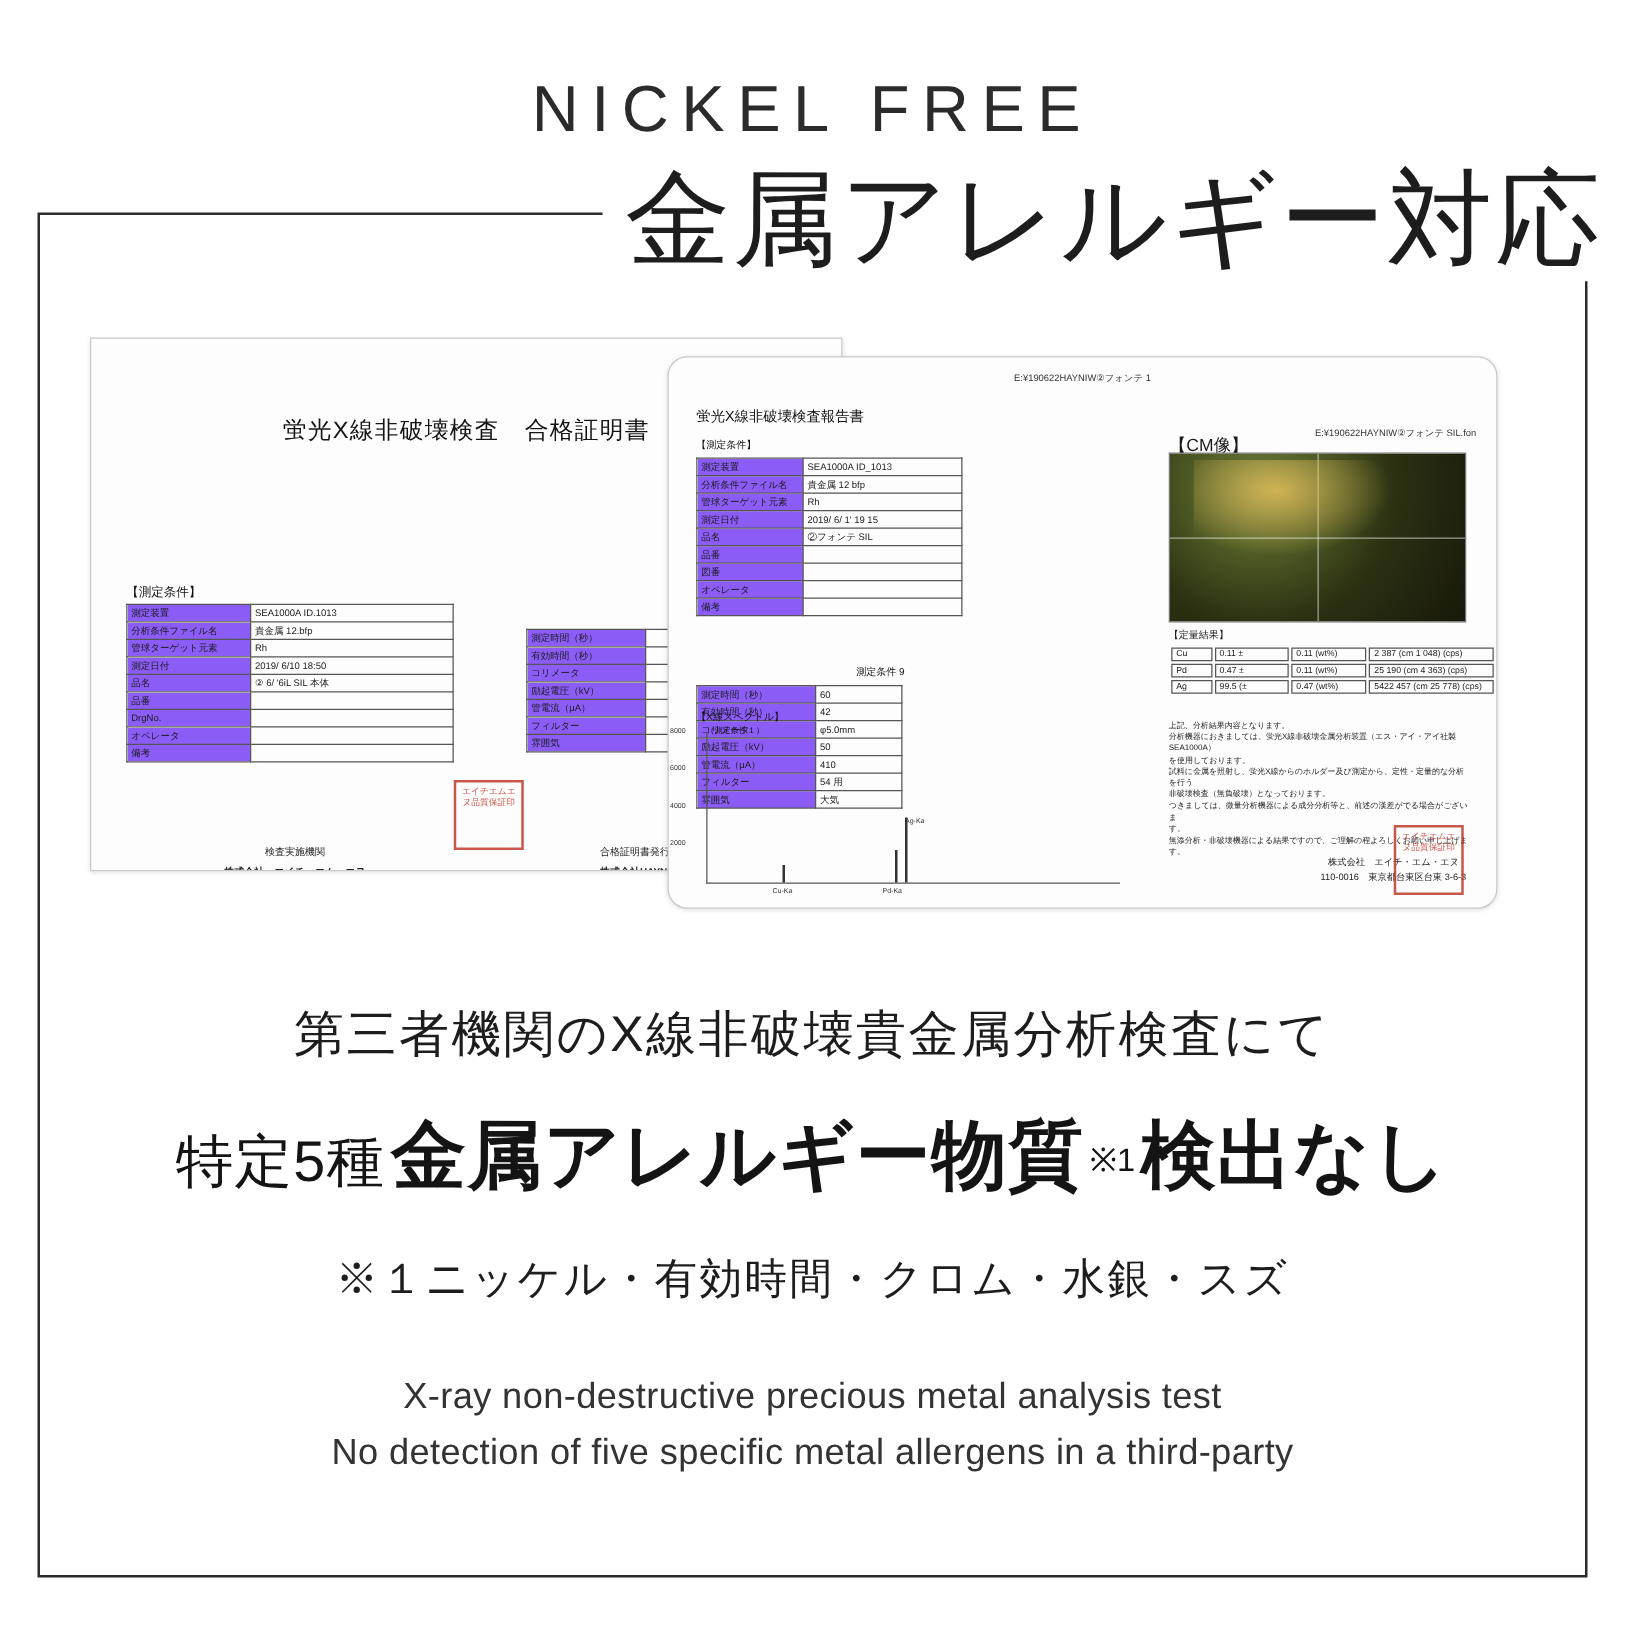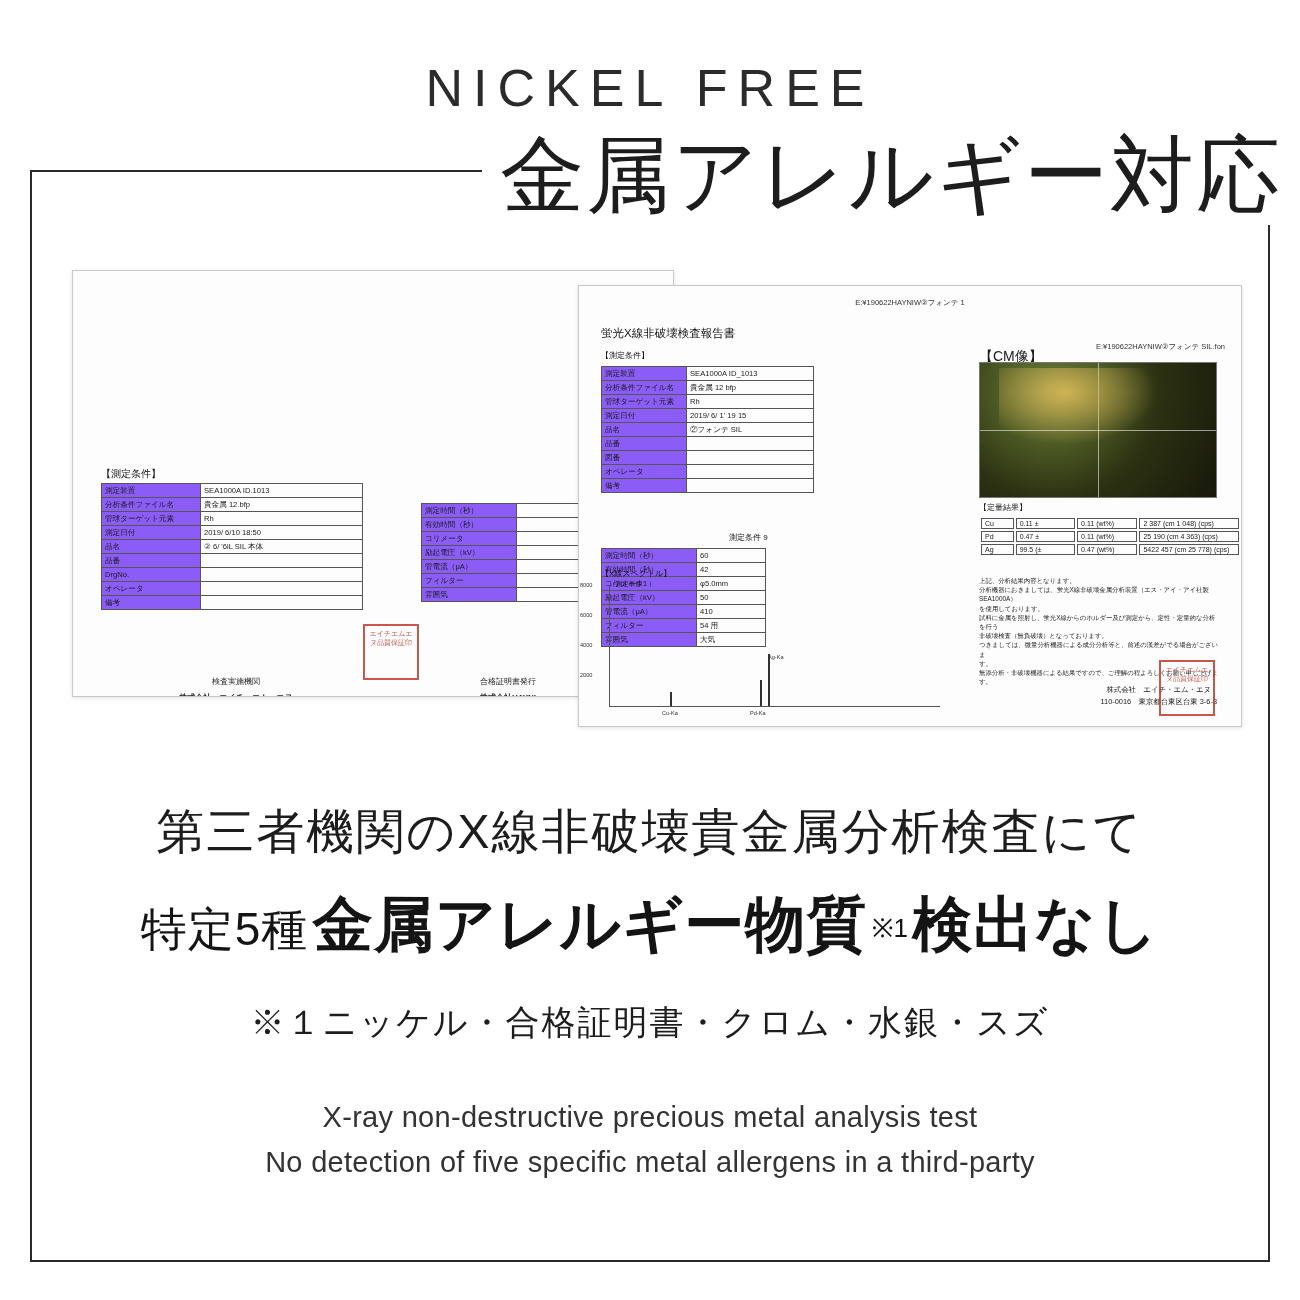--- a/index.html
+++ b/index.html
@@ -52,21 +52,21 @@
     position:absolute;left:30px;top:250px;width:1240px;height:500px;
   }
   .doc{
     position:absolute;
     background:#fdfdfd;
     border:1px solid #c9c9c9;
     box-shadow:0 1px 4px rgba(0,0,0,.12);
     overflow:hidden;
   }
   .doc-a{left:42px;top:20px;width:600px;height:425px;}
-  .doc-b{left:548px;top:35px;width:662px;height:440px;z-index:3;}
+  .doc-b{left:504px;top:35px;width:662px;height:440px;z-index:3;border-radius:16px;}
 
   .doc-a .da-header{
     position:absolute;top:16px;right:14px;font-size:9px;color:#444;
   }
   .da-title{
     position:absolute;top:60px;left:0;width:100%;text-align:center;
     font-size:19px;letter-spacing:1px;color:#141414;
   }
   .da-lines{
     position:absolute;top:100px;left:0;width:100%;text-align:center;
@@ -185,21 +185,21 @@
   }
   .db-foot{
     position:absolute;bottom:18px;right:24px;text-align:center;
     font-size:7.4px;line-height:12px;color:#222;
   }
   .db-stamp{right:26px;bottom:10px;}
 
   
   .line1{
     position:absolute;top:800px;left:0;width:1300px;text-align:center;
-    font-size:48px;letter-spacing:2px;color:#1d1d1d;
+    font-size:40px;letter-spacing:2px;color:#1d1d1d;
   }
   .line2{
     position:absolute;top:885px;left:0;width:1300px;text-align:center;
     color:#141414;white-space:nowrap;
   }
   .line2 .small{font-size:46px;letter-spacing:1px;}
   .line2 .big{font-size:60px;font-weight:bold;letter-spacing:1px;}
   .line2 .note{font-size:26px;vertical-align:8px;}
   .line3{
     position:absolute;top:1000px;left:0;width:1300px;text-align:center;
@@ -220,20 +220,21 @@
   <div class="frame"></div>
 
   <div class="jp-title-wrap">
     <span class="jp-title">金属アレルギー対応</span>
   </div>
 
   <div class="docs">
 
     <div class="doc doc-a">
       <div class="da-header">平成</div>
+      <div class="da-title">蛍光X線非破壊検査　合格証明書</div>
       <div class="da-cond-label">【測定条件】</div>
 
       <table class="tbl da-tbl1">
         <tbody>
             <tr>
               <td class="k">測定装置</td>
               <td class="v">SEA1000A  ID.1013</td>
             </tr>
         <tr>
               <td class="k">分析条件ファイル名</td>
@@ -464,20 +465,20 @@
 
   <div class="line1">第三者機関のX線非破壊貴金属分析検査にて</div>
 
   <div class="line2">
     <span class="small">特定5種</span>
     <span class="big">金属アレルギー物質</span>
     <span class="note">※1</span>
     <span class="big">検出なし</span>
   </div>
 
-  <div class="line3">※１ニッケル・合格証明書・クロム・水銀・スズ</div>
+  <div class="line3">※１ニッケル・有効時間・クロム・水銀・スズ</div>
 
   <div class="eng">
     <div>X-ray non-destructive precious metal analysis test</div>
     <div>No detection of five specific metal allergens in a third-party</div>
   </div>
 
 </div>
 
 </body></html>

